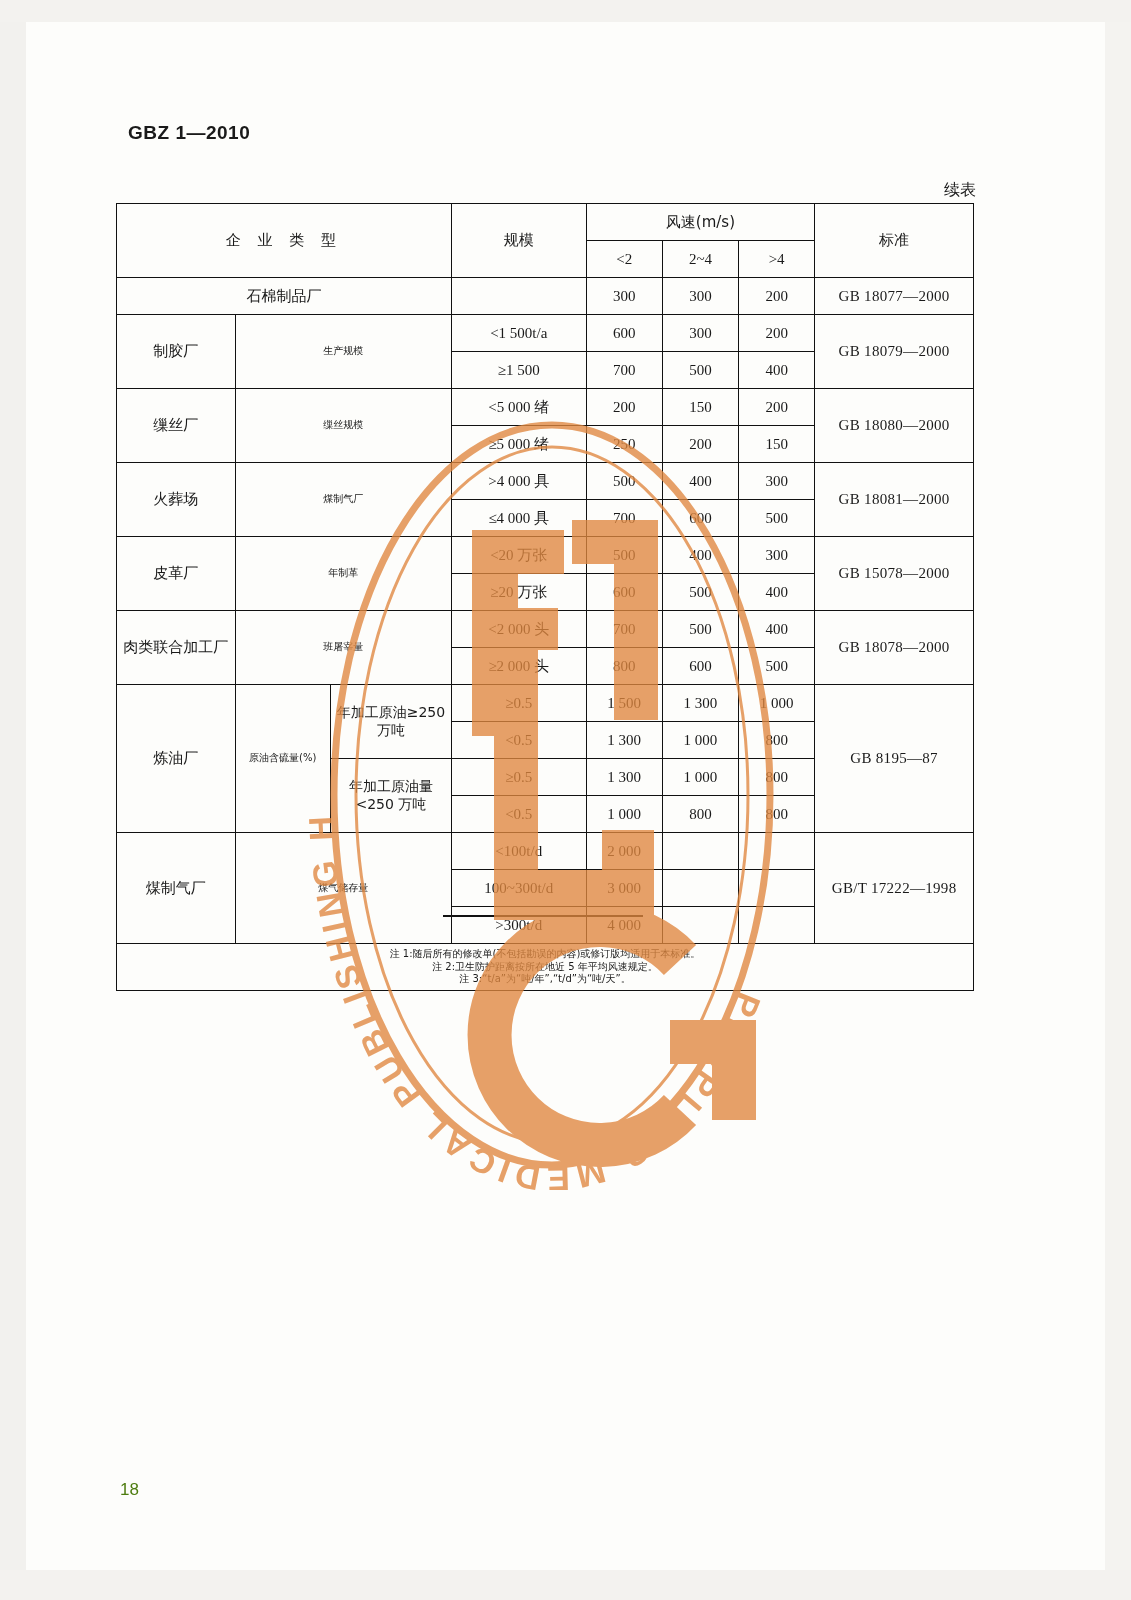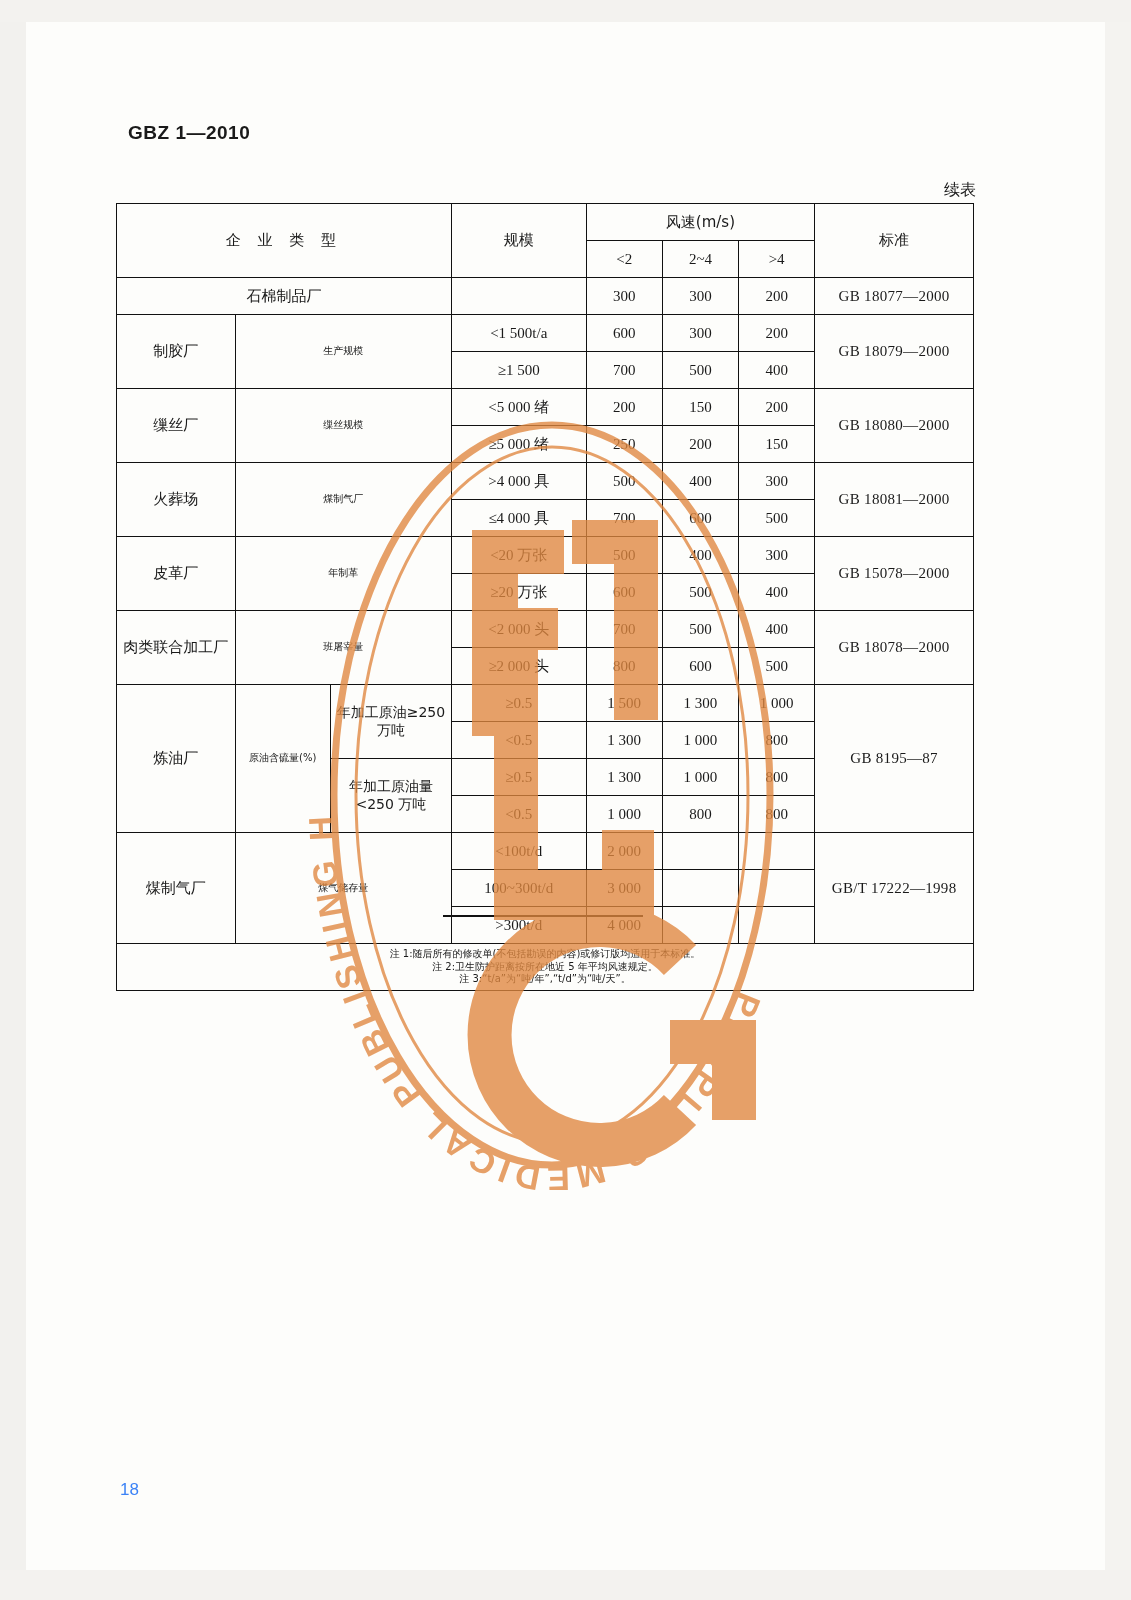--- a/index.html
+++ b/index.html
@@ -77,21 +77,21 @@
     position:absolute;
     left:443px; top:915px;
     width:200px; height:0;
     border-top:2px solid #111;
   }
   .pagenum {
     position:absolute;
     left:120px; top:1480px;
     font-family:"Liberation Sans", sans-serif;
     font-size:17px;
-    color:#3b82f6;
+    color:#4d7c0f;
   }
 
   
   .stamp {
     position:absolute;
     left:272px; top:400px;
     width:560px; height:790px;
     pointer-events:none;
     opacity:0.78;
   }

